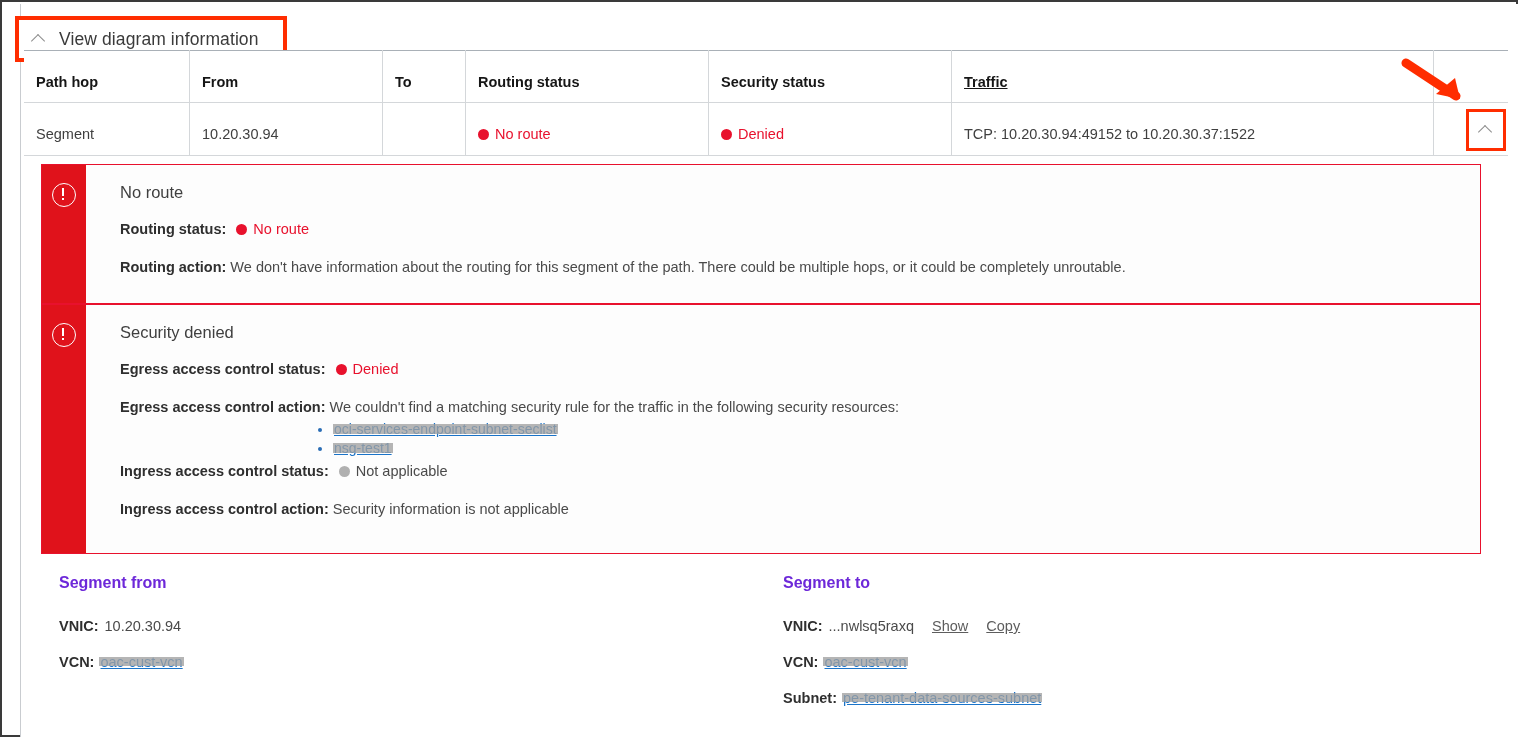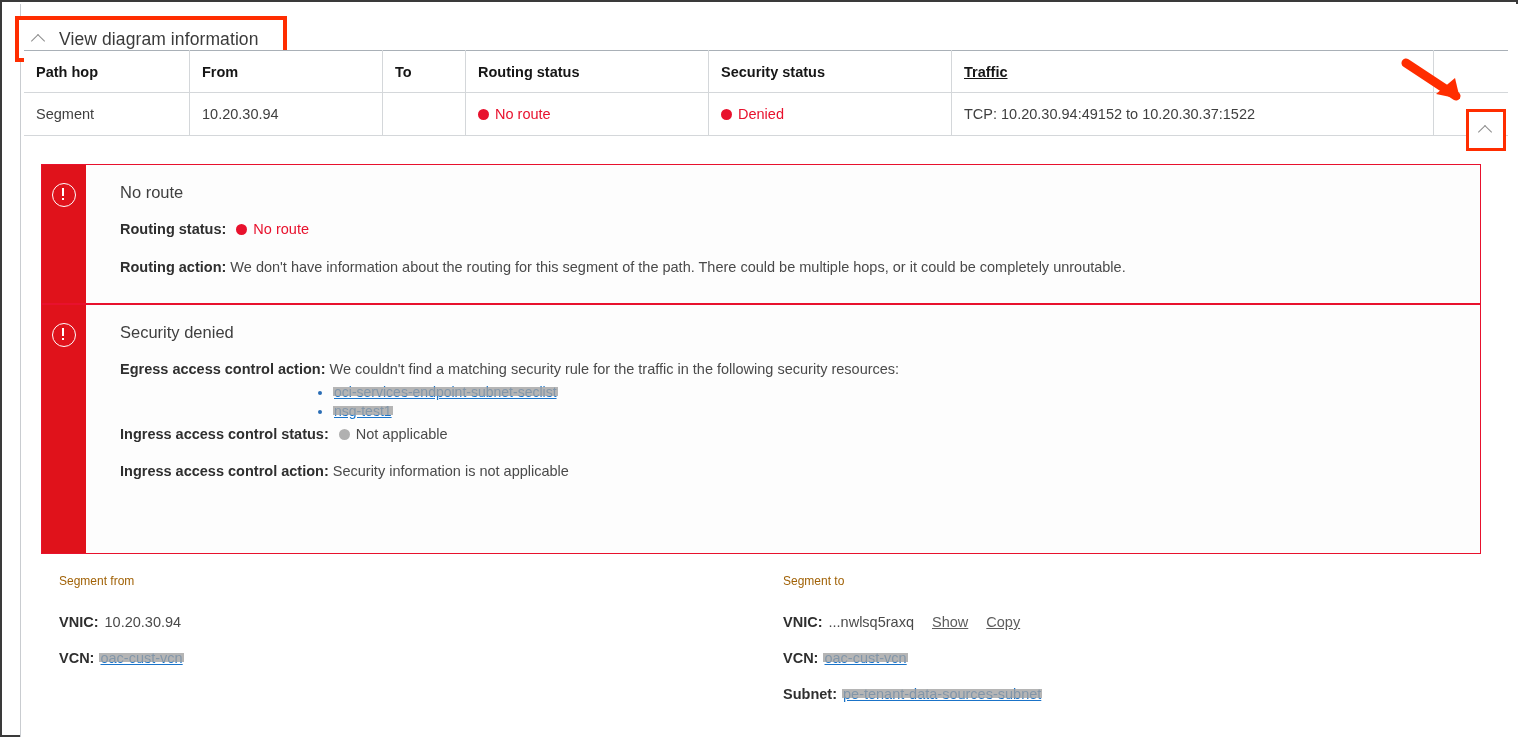--- a/index.html
+++ b/index.html
@@ -74,21 +74,21 @@
   #hop-table {
     position: absolute;
     left: 3px; top: 46px;
     width: 1484px;
     border-collapse: collapse;
     table-layout: fixed;
     background: #fff;
   }
   #hop-table th, #hop-table td {
     text-align: left;
-    padding: 0 0 0 12px;
+    padding: 10px 0 0 12px;
     font-size: 14.5px;
     vertical-align: middle;
     border-right: 1px solid #d4d7da;
   }
   #hop-table thead th {
     height: 41px;
     font-weight: bold;
     color: #161616;
     border-top: 1px solid #a9b0b7;
     border-bottom: 1px solid #d4d7da;
@@ -223,23 +223,23 @@
     top: 20%; height: 58%;
     background: rgba(160,160,160,0.78);
     pointer-events: none;
   }
 
   
   .segment-col { position: absolute; top: 570px; }
   #segment-from-col { left: 38px; width: 620px; }
   #segment-to-col   { left: 762px; width: 640px; }
   .segment-title {
-    font-size: 12px;
-    font-weight: normal;
-    color: #a16207;
+    font-size: 16px;
+    font-weight: bold;
+    color: #6d28d9;
     margin: 0 0 26px 0;
   }
   .segment-row {
     font-size: 14.5px;
     color: #4a4a4a;
     margin-bottom: 20px;
   }
   .segment-row .field-label { margin-right: 2px; }
   .ghost-link {
     color: #5d5d5d;
@@ -309,20 +309,24 @@
       </div>
     </div>
 
     <div class="alert" style="left:20px; top:300px; width:1440px; height:250px;">
       <div class="alert-bar">
         <span class="alert-icon-circle"></span>
       </div>
       <div class="alert-body">
         <div class="alert-heading">Security denied</div>
 
+        <div class="field-row">
+          <span class="field-label">Egress access control status:</span>
+          <span class="dot dot-red" style="margin-left:6px"></span><span class="status-red">Denied</span>
+        </div>
 
         <div class="field-row" style="margin-bottom:4px">
           <span class="field-label">Egress access control action:</span>
           <span>We couldn't find a matching security rule for the traffic in the following security resources:</span>
         </div>
 
         <ul class="res-list">
           <li>
             <span class="redact"><span class="link">oci-services-endpoint-subnet-seclist</span></span>
           </li>

